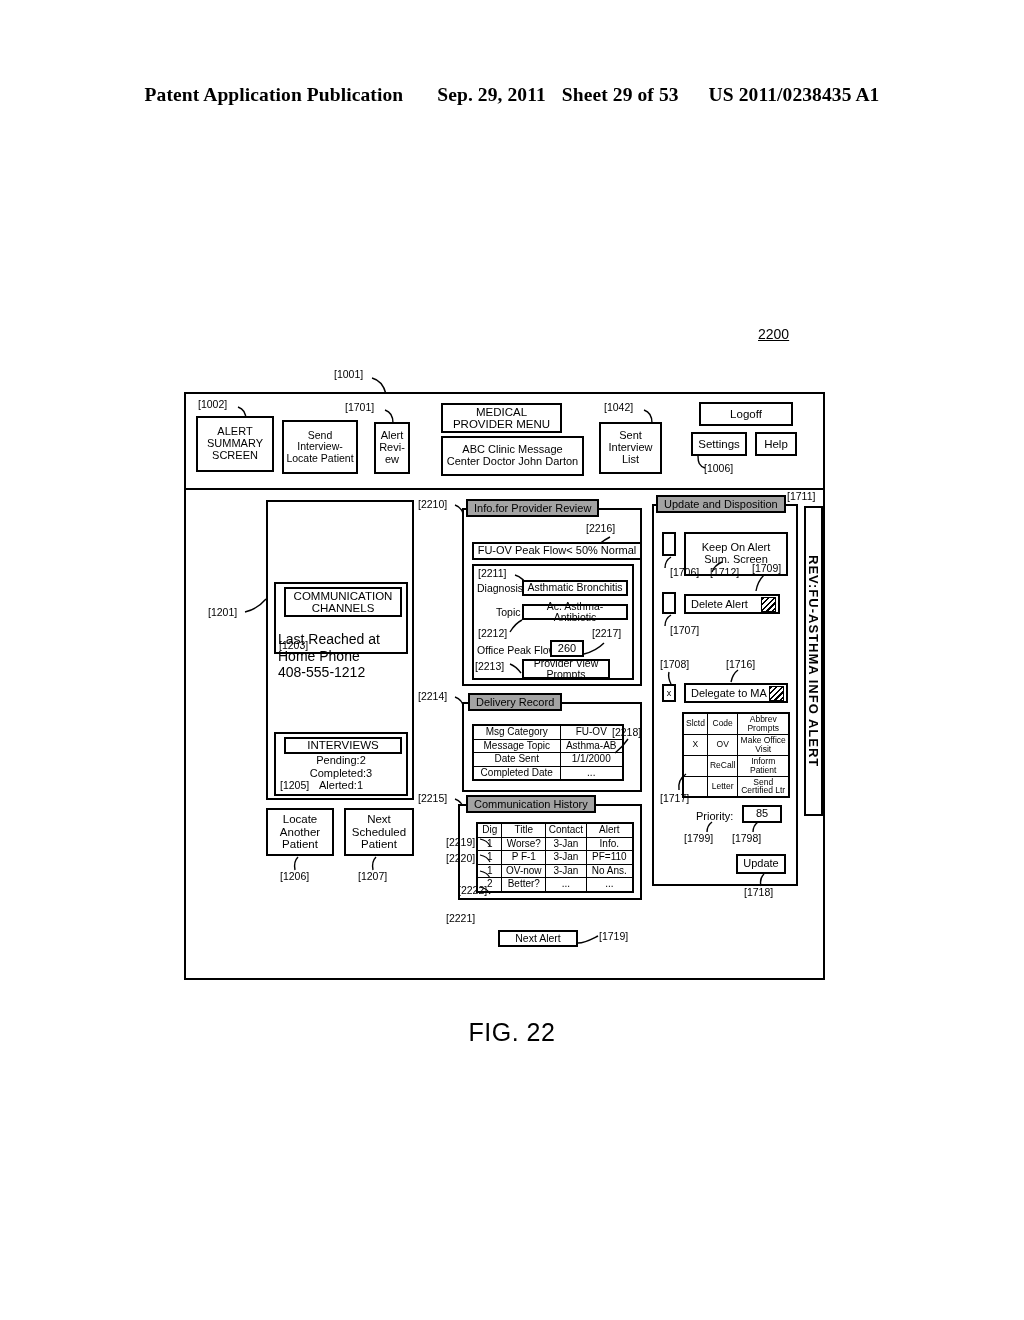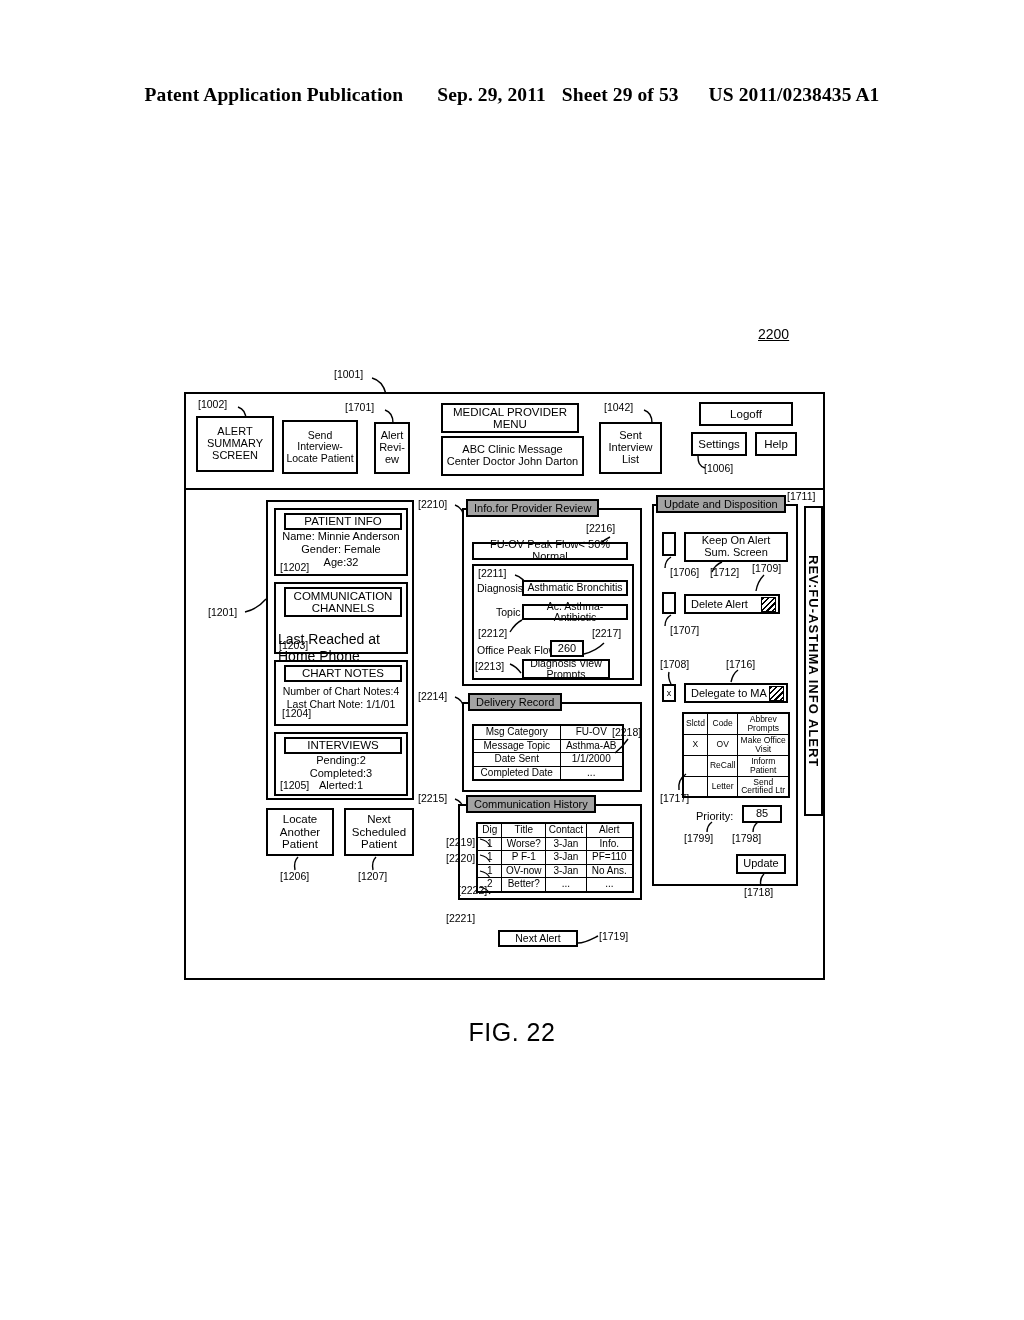--- a/index.html
+++ b/index.html
@@ -150,21 +150,21 @@
     <div class="lead" style="left:197px;top:15px;">
       <svg width="18" height="16">
           <path d="M2,1 C8,3 10,7 10,14" stroke="#000" fill="none" stroke-width="1.4"></path>
         </svg>
     </div>
 
     <div class="bx" style="left:188px;top:28px;width:36px;height:52px;font-size:11px;">
       <span>Alert Revi-ew</span>
     </div>
 
-    <div class="bx" style="left:255px;top:9px;width:138px;height:30px;font-size:11.5px;">
+    <div class="bx" style="left:255px;top:9px;width:121px;height:30px;font-size:11.5px;">
       <span>MEDICAL PROVIDER MENU</span>
     </div>
 
     <div class="bx" style="left:255px;top:42px;width:143px;height:40px;font-size:11px;">
       <span>ABC Clinic Message Center Doctor John Darton</span>
     </div>
 
     <div class="ref" style="left:418px;top:7px;">[1042]</div>
     <div class="lead" style="left:456px;top:15px;">
       <svg width="18" height="16">
@@ -202,55 +202,34 @@
 
     <div class="ref" style="left:22px;top:116px;">[1201]</div>
     <div class="lead" style="left:58px;top:108px;">
       <svg width="26" height="16">
           <path d="M1,14 C10,12 16,8 22,1" stroke="#000" fill="none" stroke-width="1.4"></path>
         </svg>
     </div>
 
     <div class="group" style="left:80px;top:10px;width:148px;height:300px;">
 
-      <div class="bx" style="left:6px;top:6px;width:134px;height:68px;display:block;">
-        <div class="bx" style="position:relative;left:6px;top:2px;width:118px;height:17px;font-size:11.5px;">
-          <span>PATIENT INFO</span>
-        </div>
-        <div style="font-size:11px;text-align:center;line-height:1.18;margin-top:2px;">
-          <div>Name: Minnie Anderson</div>
-          <div>Gender: Female</div>
-          <div>Age:32</div>
-        </div>
-        <div class="ref u" style="left:4px;top:52px;">[1202]</div>
-      </div>
 
       <div class="bx" style="left:6px;top:80px;width:134px;height:72px;display:block;">
         <div class="bx" style="position:relative;left:6px;top:2px;width:118px;height:30px;font-size:11.5px;display:block;padding-top:1px;">
           <div>COMMUNICATION</div>
           <div>CHANNELS</div>
         </div>
         <div style="font-size:14px;text-align:left;line-height:1.18;margin-top:16px;">
           <div>Last Reached at</div>
           <div>Home Phone</div>
           <div>408-555-1212</div>
         </div>
         <div class="ref u" style="left:3px;top:56px;">[1203]</div>
       </div>
 
-      <div class="bx" style="left:6px;top:158px;width:134px;height:66px;display:block;">
-        <div class="bx" style="position:relative;left:6px;top:2px;width:118px;height:17px;font-size:11.5px;">
-          <span>CHART NOTES</span>
-        </div>
-        <div style="font-size:10.5px;text-align:center;line-height:1.25;margin-top:5px;">
-          <div>Number of Chart Notes:4</div>
-          <div>Last Chart Note: 1/1/01</div>
-        </div>
-        <div class="ref u" style="left:6px;top:46px;">[1204]</div>
-      </div>
 
       <div class="bx" style="left:6px;top:230px;width:134px;height:64px;display:block;">
         <div class="bx" style="position:relative;left:6px;top:2px;width:118px;height:17px;font-size:11.5px;">
           <span>INTERVIEWS</span>
         </div>
         <div style="font-size:11px;text-align:center;line-height:1.15;margin-top:2px;">
           <div>Pending:2</div>
           <div>Completed:3</div>
           <div>Alerted:1</div>
         </div>
@@ -290,21 +269,21 @@
         <span>Info.for Provider Review</span>
       </div>
 
       <div class="ref" style="left:122px;top:12px;">[2216]</div>
       <div class="lead" style="left:124px;top:26px;">
         <svg width="24" height="20">
             <path d="M22,1 C14,5 8,10 1,18" stroke="#000" fill="none" stroke-width="1.4"></path>
           </svg>
       </div>
 
-      <div class="bx" style="left:8px;top:32px;width:156px;height:18px;font-size:11px;">
+      <div class="bx" style="left:8px;top:32px;width:170px;height:18px;font-size:11px;">
         <span>FU-OV Peak Flow&lt; 50% Normal</span>
       </div>
 
       <div class="bx" style="left:8px;top:54px;width:162px;height:116px;display:block;border-width:2px;">
 
         <div class="ref" style="left:4px;top:2px;">[2211]</div>
         <div class="lead" style="left:40px;top:8px;">
           <svg width="18" height="16">
               <path d="M1,1 C8,3 11,7 14,13" stroke="#000" fill="none" stroke-width="1.4"></path>
             </svg>
@@ -338,21 +317,21 @@
         </div>
         <div class="ref" style="left:118px;top:62px;">[2217]</div>
 
         <div class="ref" style="left:1px;top:95px;">[2213]</div>
         <div class="lead" style="left:36px;top:97px;">
           <svg width="14" height="12">
               <path d="M0,1 C5,3 8,6 11,10" stroke="#000" fill="none" stroke-width="1.4"></path>
             </svg>
         </div>
         <div class="bx" style="left:48px;top:93px;width:88px;height:20px;font-size:10.5px;line-height:1.05;">
-          <span>Diagnosis View Prompts</span>
+          <span>Provider View Prompts</span>
         </div>
       </div>
     </div>
 
     <div class="ref u" style="left:232px;top:200px;">[2214]</div>
     <div class="lead" style="left:268px;top:206px;">
       <svg width="16" height="14">
           <path d="M1,1 C7,3 9,7 10,12" stroke="#000" fill="none" stroke-width="1.4"></path>
         </svg>
     </div>
@@ -474,21 +453,21 @@
         </svg>
     </div>
     <div class="ref" style="left:413px;top:440px;">[1719]</div>
 
     <div class="group" style="left:466px;top:14px;width:146px;height:382px;">
       <div class="group-title" style="left:2px;top:-11px;">
         <span>Update and Disposition</span>
       </div>
 
       <div class="cbx" style="position:absolute;left:8px;top:26px;width:14px;height:24px;"></div>
-      <div class="bx" style="left:30px;top:26px;width:104px;height:30px;font-size:11px;">
+      <div class="bx" style="left:30px;top:26px;width:104px;height:44px;font-size:11px;">
         <span>Keep On Alert Sum. Screen</span>
       </div>
       <div class="lead" style="left:9px;top:50px;">
         <svg width="14" height="14">
             <path d="M8,1 C3,4 2,8 2,12" stroke="#000" fill="none" stroke-width="1.4"></path>
           </svg>
       </div>
       <div class="ref" style="left:16px;top:60px;">[1706]</div>
       <div class="lead" style="left:56px;top:56px;">
         <svg width="16" height="12">

